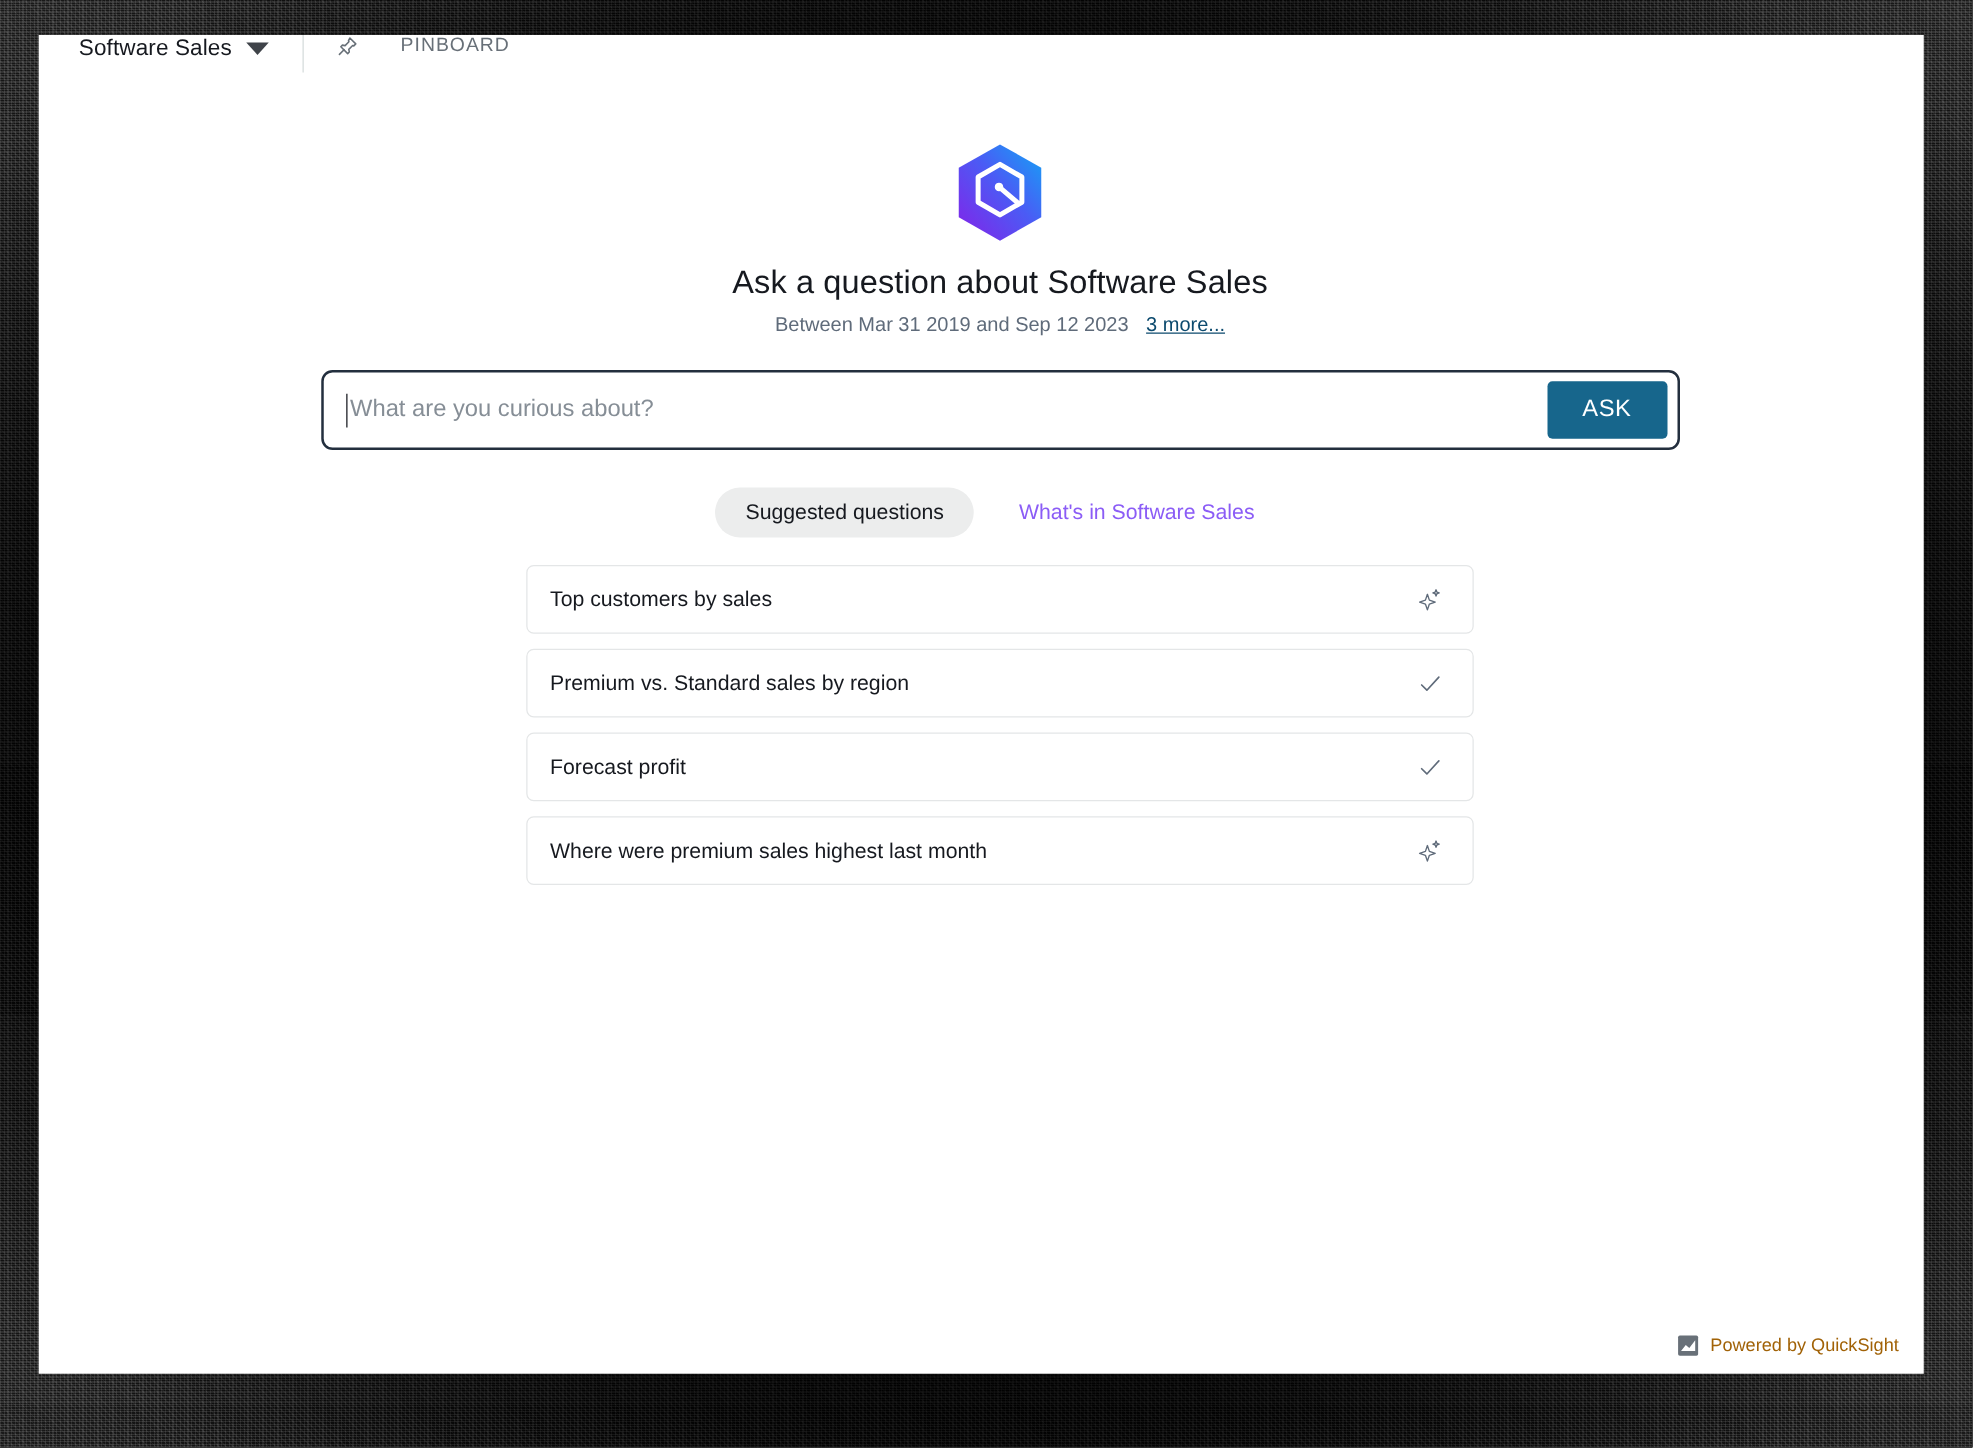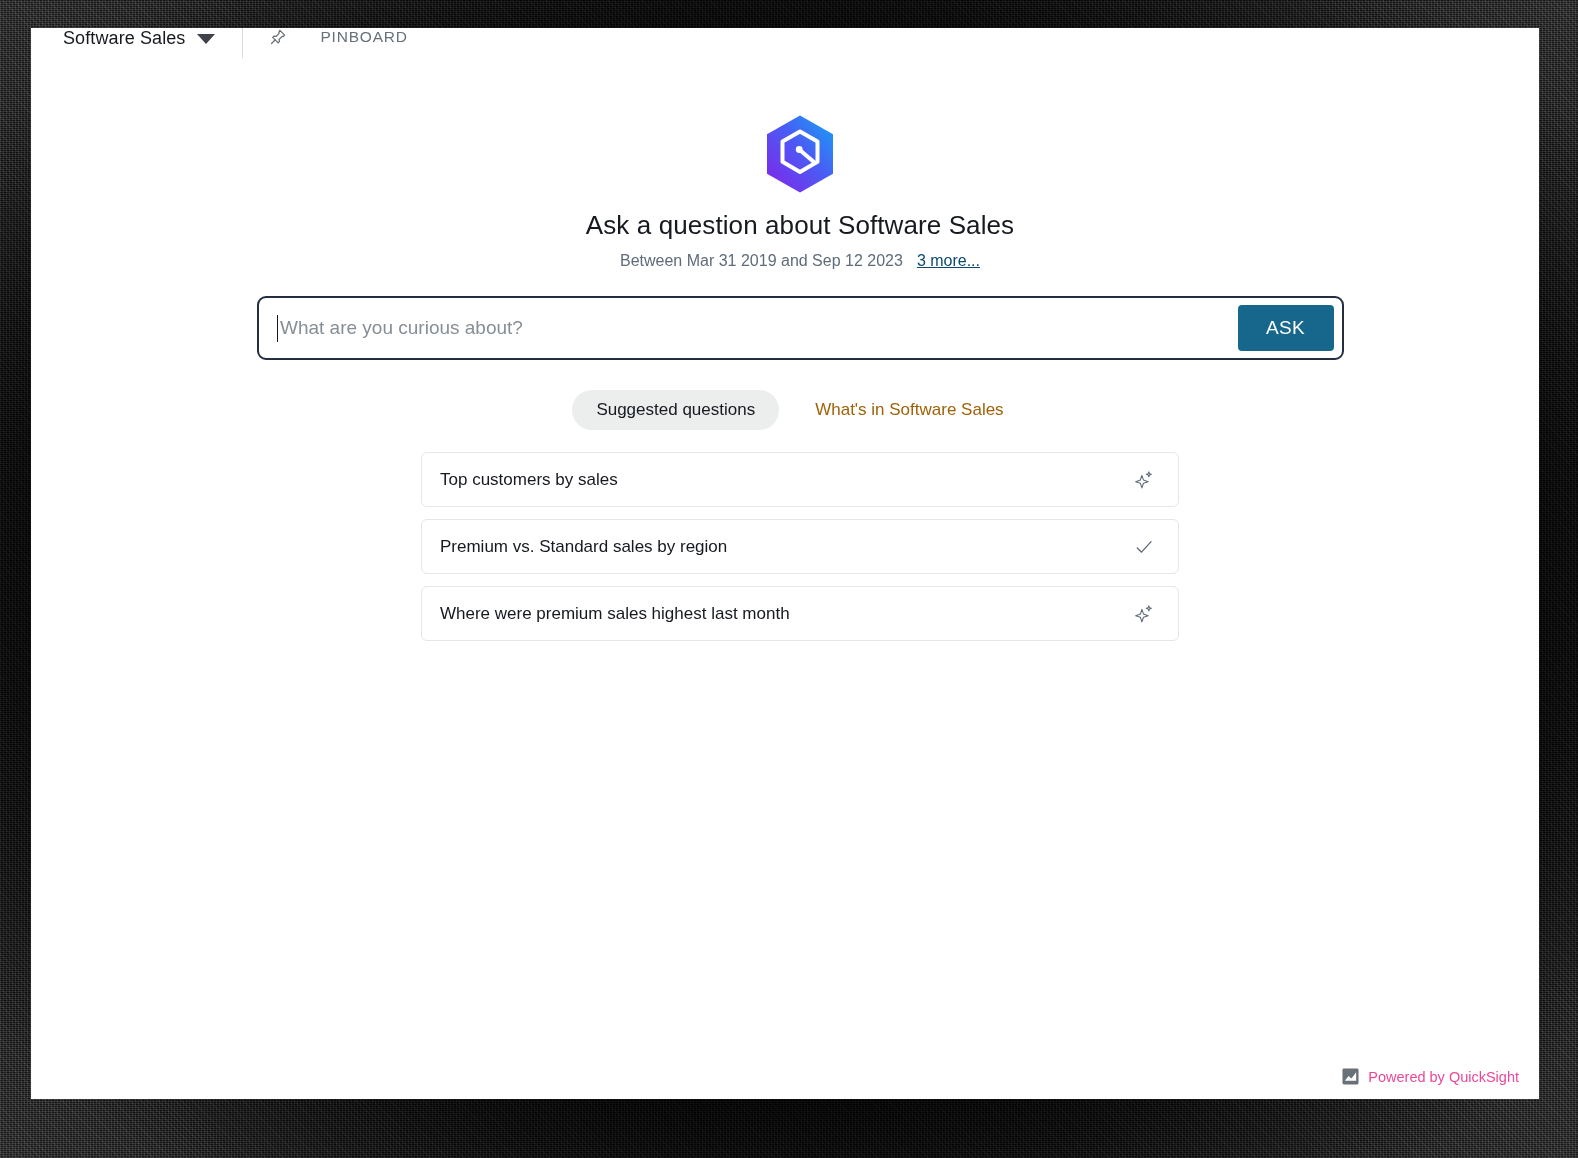--- a/index.html
+++ b/index.html
@@ -173,21 +173,21 @@
     margin-top: 30px;
     display: flex;
     justify-content: space-between;
     align-items: center;
     gap: 12px;
   }
   .tab {
     font-size: 17px;
     padding: 10px 24px;
     border-radius: 20px;
-    color: #a16207;
+    color: #8b5cf6;
     cursor: pointer;
     background: transparent;
     border: none;
     font-family: "Liberation Sans", sans-serif;
   }
   .tab.active {
     background: #eceded;
     color: #16191f;
   }
 
@@ -221,21 +221,21 @@
     position: absolute;
     right: 20px;
     bottom: 14px;
     display: flex;
     align-items: center;
     gap: 9px;
   }
   .qs-mark { width: 17px; height: 17px; display: block; }
   .footer-text {
     font-size: 14.5px;
-    color: #ec4899;
+    color: #a16207;
   }
 </style>
 </head>
 <body>
 
 <div class="screen">
   <div class="noise-frame"></div>
   <div class="vignette"></div>
 
   <div class="app-window">
@@ -309,20 +309,28 @@
 
         <div class="card">
           <span class="card-label">Premium vs. Standard sales by region</span>
           <span>
             <svg class="card-icon" viewBox="0 0 24 24" fill="none" stroke="#5f6b7a" stroke-width="1.6" stroke-linecap="round" stroke-linejoin="round">
               <path d="M4 13.2 L9 18.2 L20.5 5.6"></path>
             </svg>
           </span>
         </div>
 
+        <div class="card">
+          <span class="card-label">Forecast profit</span>
+          <span>
+            <svg class="card-icon" viewBox="0 0 24 24" fill="none" stroke="#5f6b7a" stroke-width="1.6" stroke-linecap="round" stroke-linejoin="round">
+              <path d="M4 13.2 L9 18.2 L20.5 5.6"></path>
+            </svg>
+          </span>
+        </div>
 
         <div class="card">
           <span class="card-label">Where were premium sales highest last month</span>
           <span>
             <svg class="card-icon" viewBox="0 0 24 24" fill="none" stroke="#5f6b7a" stroke-width="1.3" stroke-linejoin="round">
               <path d="M9.5 6.5 L11.4 12.1 L17 14 L11.4 15.9 L9.5 21.5 L7.6 15.9 L2 14 L7.6 12.1 Z"></path>
               <path d="M17.8 2.2 L18.6 4.4 L20.8 5.2 L18.6 6 L17.8 8.2 L17 6 L14.8 5.2 L17 4.4 Z"></path>
             </svg>
           </span>
         </div>

